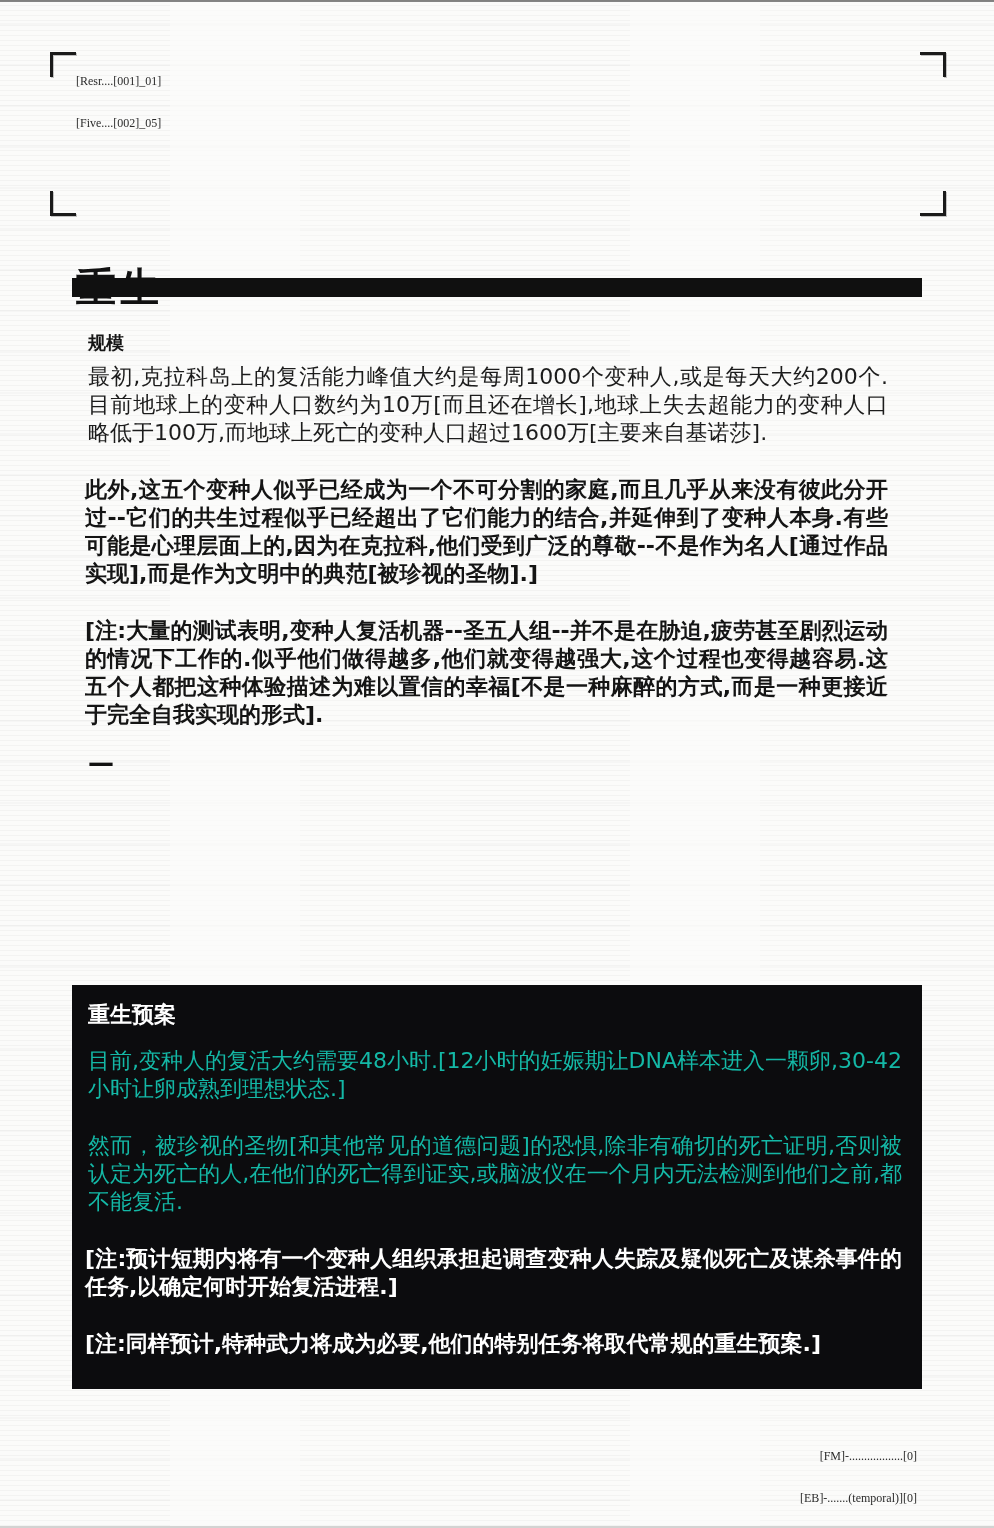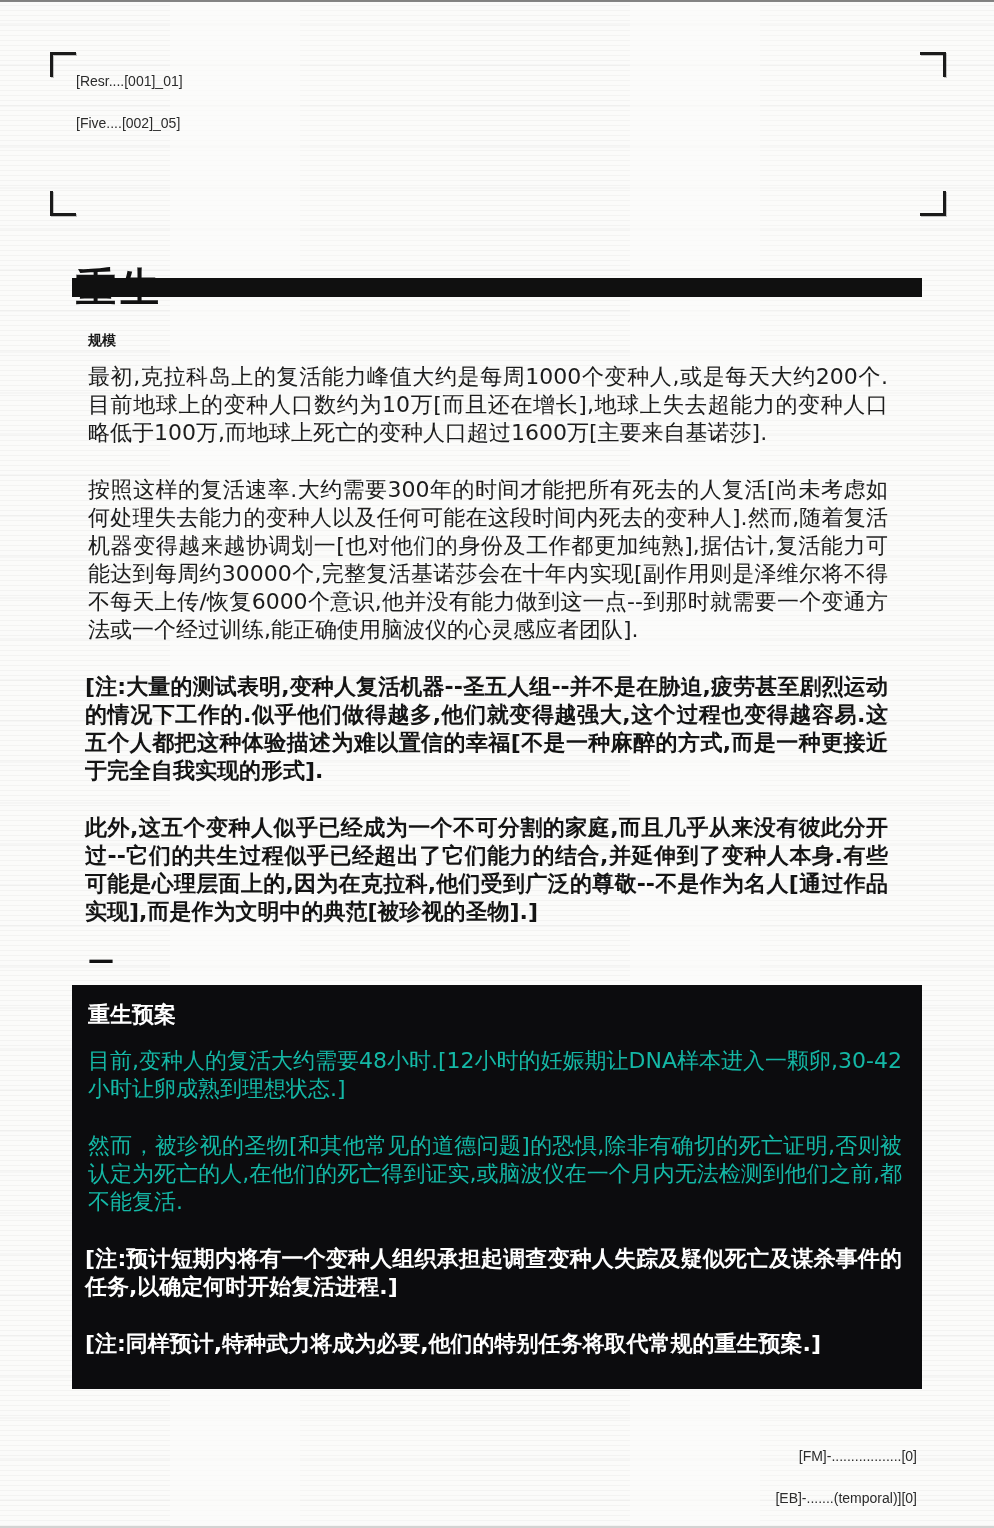--- a/index.html
+++ b/index.html
@@ -20,29 +20,29 @@
   .edge-top{position:absolute;top:0;left:0;width:100%;height:2px;background:rgba(35,35,35,.55);z-index:2;}
   .edge-bottom{position:absolute;bottom:0;left:0;width:100%;height:2px;background:rgba(120,120,120,.30);z-index:2;}
 
   .corner{position:absolute;width:23px;height:22px;border:0 solid #1a1a1a;z-index:2;
           filter:drop-shadow(1.5px 1.5px 0 rgba(0,0,0,.22));}
   .corner.tl{left:50px;top:52px;border-top-width:3px;border-left-width:3px;}
   .corner.tr{left:920px;top:52px;border-top-width:3px;border-right-width:3px;}
   .corner.bl{left:50px;top:191px;border-bottom-width:3px;border-left-width:3px;}
   .corner.br{left:920px;top:191px;border-bottom-width:3px;border-right-width:3px;}
 
-  .mono{font-family:Liberation Sans, sans-serif;font-size:14px;
+  .mono{font-family:Liberation Serif, serif;font-size:12px;
         line-height:14px;color:#2b2b2b;white-space:pre;z-index:2;}
   .header-codes{position:absolute;left:76px;top:46px;}
   .footer-codes{position:absolute;right:77px;top:1421px;text-align:right;}
 
   .doc-title{position:absolute;left:76px;top:238px;font-size:40px;line-height:44px;
              font-weight:800;letter-spacing:3px;color:#111;z-index:1;}
   .divider-bar{position:absolute;left:72px;top:278px;width:850px;height:19px;background:#101010;z-index:1;}
-  .section-heading{position:absolute;left:88px;top:314px;font-size:14px;line-height:28px;
+  .section-heading{position:absolute;left:88px;top:314px;font-size:18px;line-height:28px;
                    font-weight:700;color:#161616;z-index:1;}
 
   .main-text{position:absolute;left:88px;top:363px;width:800px;z-index:1;}
   .para{font-size:22px;line-height:28px;margin:0 0 29px 0;color:#1c1c1c;
         letter-spacing:0;text-align:justify;text-justify:inter-ideograph;}
   .para.note{font-weight:700;color:#141414;margin-left:-3px;}
   .dash-mark{display:block;font-weight:900;font-size:26px;line-height:10px;margin-top:20px;color:#111;}
 
   .black-box{position:absolute;left:72px;top:985px;width:850px;height:404px;
              background:#0c0c0e;box-sizing:border-box;padding:16px 20px 16px 16px;z-index:1;}
@@ -68,23 +68,22 @@
     <div>[Resr....[001]_01]</div>
     <div>[Five....[002]_05]</div>
   </div>
 
   <h1 class="doc-title">重生</h1>
   <div class="divider-bar"></div>
   <h2 class="section-heading">规模</h2>
 
   <div class="main-text">
     <p class="para">最初,克拉科岛上的复活能力峰值大约是每周1000个变种人,或是每天大约200个.目前地球上的变种人口数约为10万[而且还在增长],地球上失去超能力的变种人口略低于100万,而地球上死亡的变种人口超过1600万[主要来自基诺莎].</p>
-    <p class="para">按照这样的复活速率.大约需要300年的时间才能把所有死去的人复活[尚未考虑如何处理失去能力的变种人以及任何可能在这段时间内死去的变种人].然而,随着复活机器变得越来越协调划一[也对他们的身份及工作都更加纯熟],据估计,复活能力可能达到每周约30000个,完整复活基诺莎会在十年内实现[副作用则是泽维尔将不得不每天上传/恢复6000个意识,他并没有能力做到这一点--到那时就需要一个变通方法或一个经过训练,能正确使用脑波仪的心灵感应者团队].</p>
+    <p class="para note">此外,这五个变种人似乎已经成为一个不可分割的家庭,而且几乎从来没有彼此分开过--它们的共生过程似乎已经超出了它们能力的结合,并延伸到了变种人本身.有些可能是心理层面上的,因为在克拉科,他们受到广泛的尊敬--不是作为名人[通过作品实现],而是作为文明中的典范[被珍视的圣物].]</p>
     <p class="para note">[注:大量的测试表明,变种人复活机器--圣五人组--并不是在胁迫,疲劳甚至剧烈运动的情况下工作的.似乎他们做得越多,他们就变得越强大,这个过程也变得越容易.这五个人都把这种体验描述为难以置信的幸福[不是一种麻醉的方式,而是一种更接近于完全自我实现的形式].</p>
-    <p class="para note">此外,这五个变种人似乎已经成为一个不可分割的家庭,而且几乎从来没有彼此分开过--它们的共生过程似乎已经超出了它们能力的结合,并延伸到了变种人本身.有些可能是心理层面上的,因为在克拉科,他们受到广泛的尊敬--不是作为名人[通过作品实现],而是作为文明中的典范[被珍视的圣物].]</p>
     <span class="dash-mark">—</span>
   </div>
 
   <div class="black-box">
     <h3 class="box-heading">重生预案</h3>
     <p class="para">目前,变种人的复活大约需要48小时.[12小时的妊娠期让DNA样本进入一颗卵,30-42小时让卵成熟到理想状态.]</p>
     <p class="para">然而，被珍视的圣物[和其他常见的道德问题]的恐惧,除非有确切的死亡证明,否则被认定为死亡的人,在他们的死亡得到证实,或脑波仪在一个月内无法检测到他们之前,都不能复活.</p>
     <p class="para note">[注:预计短期内将有一个变种人组织承担起调查变种人失踪及疑似死亡及谋杀事件的任务,以确定何时开始复活进程.]</p>
     <p class="para note">[注:同样预计,特种武力将成为必要,他们的特别任务将取代常规的重生预案.]</p>
   </div>

